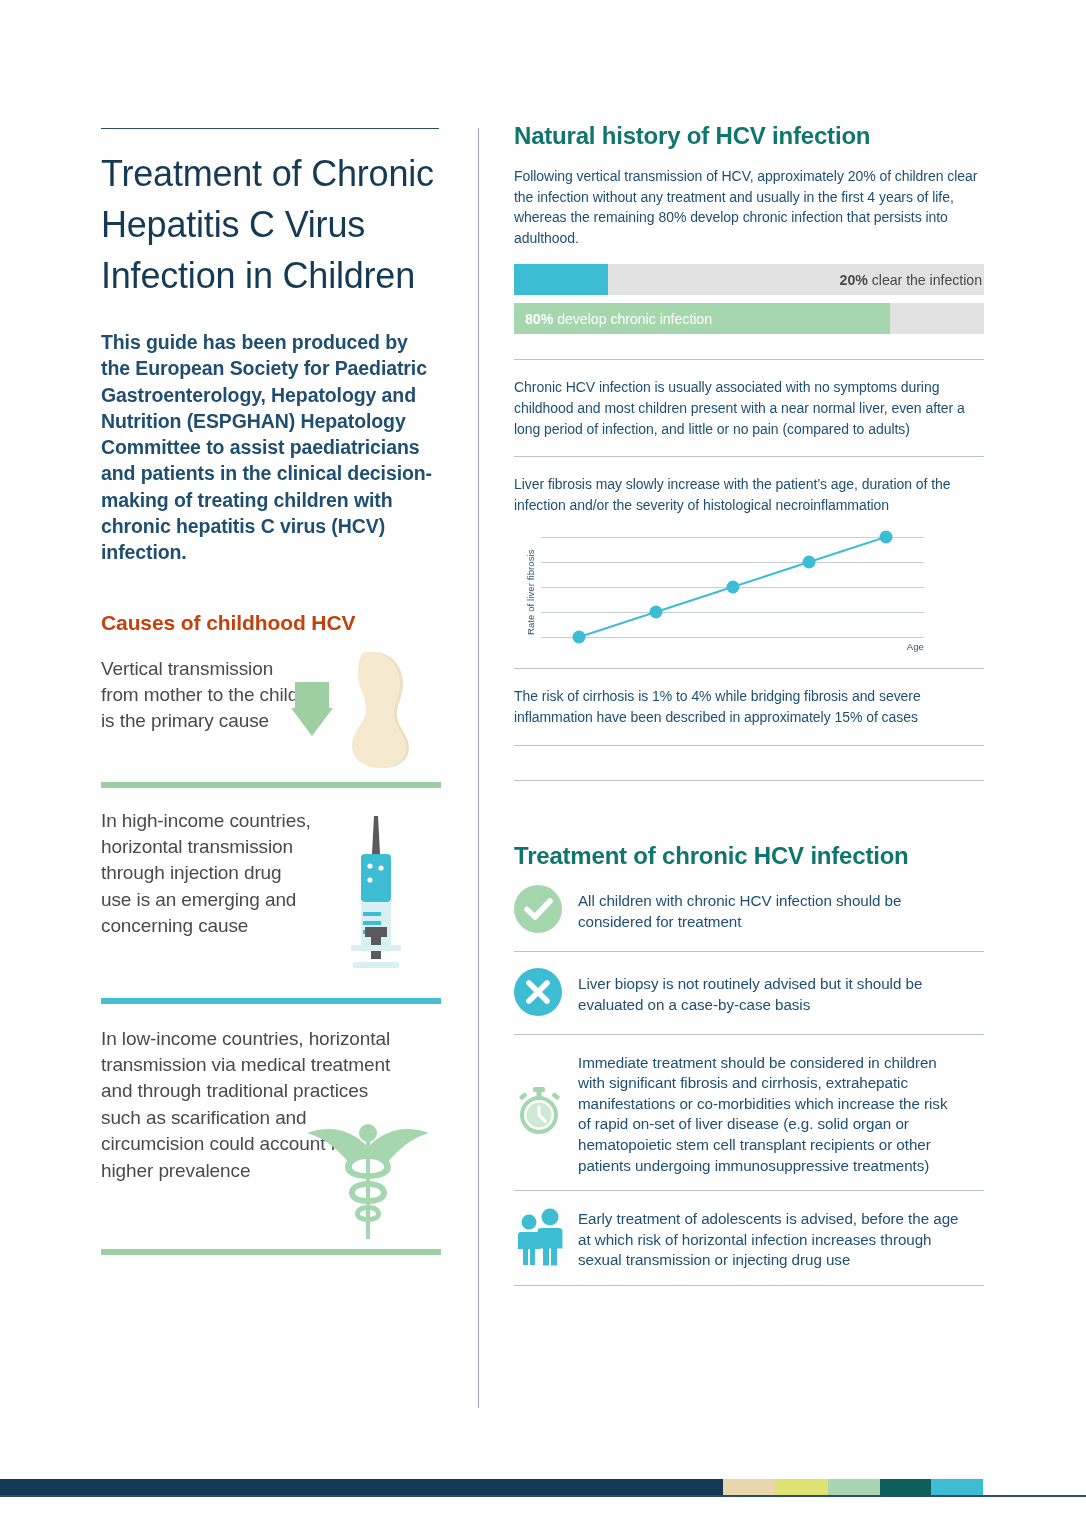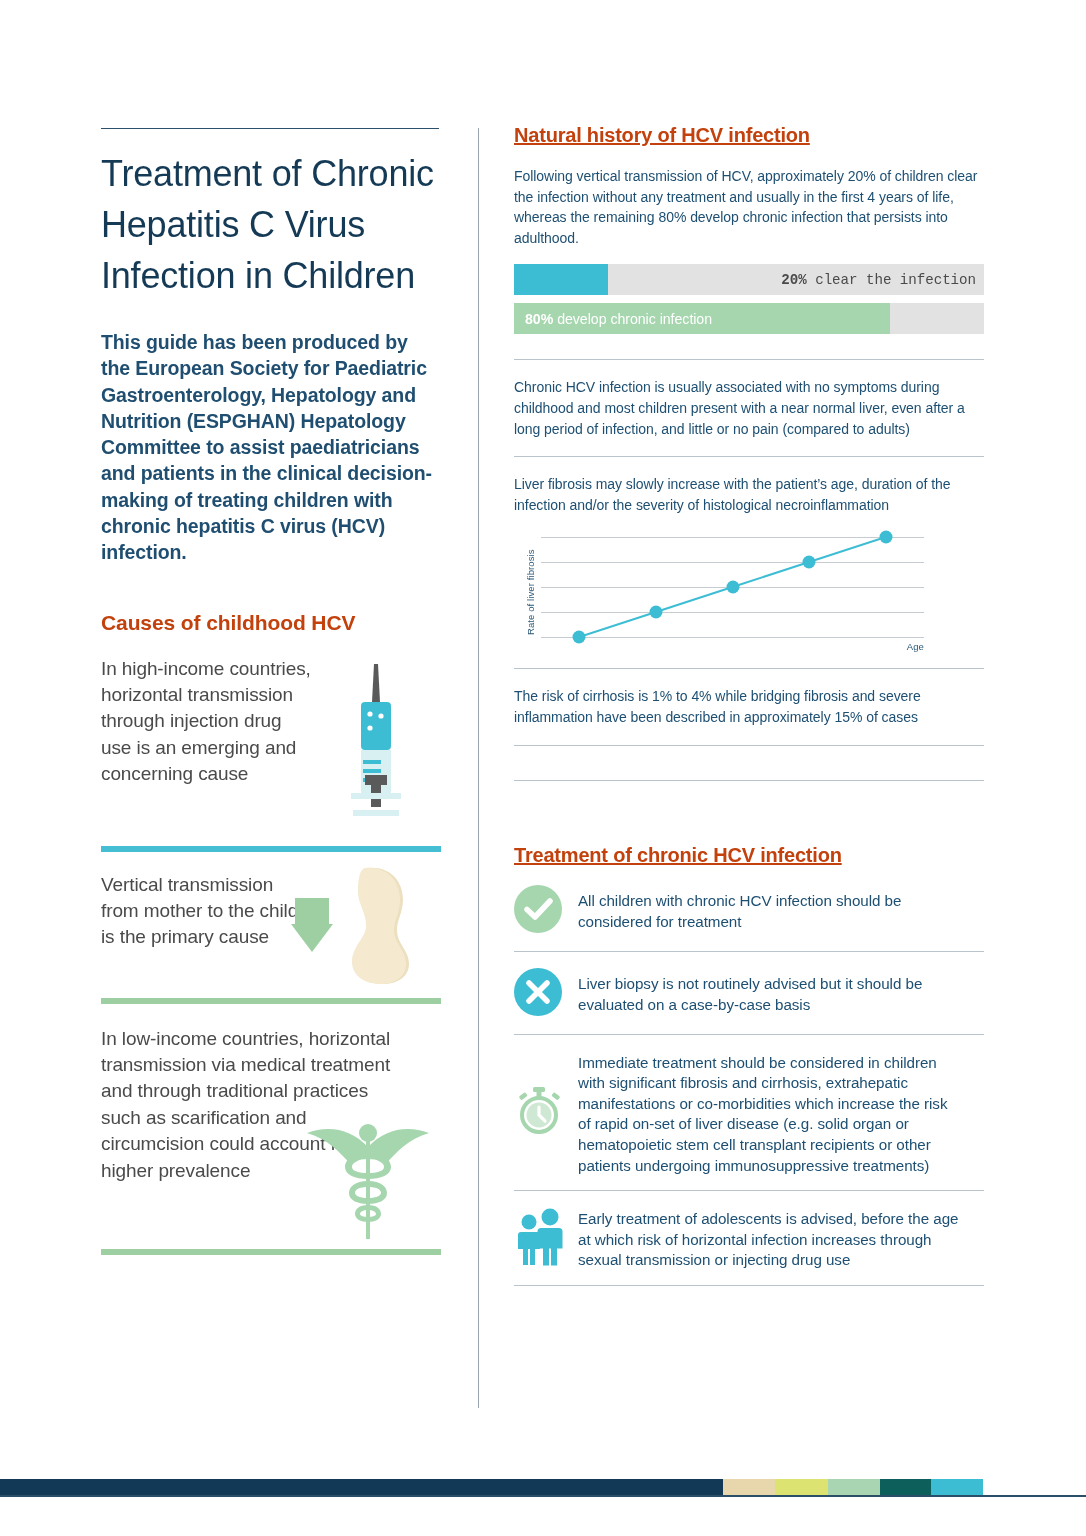--- a/index.html
+++ b/index.html
@@ -47,23 +47,22 @@
 
   
   .v-divider {
     position: absolute; left: 478px; top: 128px; width: 1px; height: 1280px;
     background: #9aa7b2;
   }
 
   
   .right-col { position: absolute; left: 514px; top: 122px; width: 470px; }
   .sec-head-right {
-    font-size: 20px; line-height: 27px; color: #c2410c; font-weight: 700;
+    font-size: 24px; line-height: 27px; color: #0f766e; font-weight: 700;
     letter-spacing: -0.2px;
-    text-decoration: underline;
   }
   .body-p {
     font-size: 14px; line-height: 20.6px; color: #1d4f72; letter-spacing: -0.05px;
   }
   .gap-12 { height: 13px; }
   .gap-16 { height: 17px; }
 
   .hrule { height: 1px; background: #b9c4cd; width: 470px; }
 
   
@@ -72,21 +71,21 @@
     position: relative; width: 470px; height: 31px; background: #e2e2e2;
     margin-bottom: 8px; display: flex; align-items: center;
   }
   .bar-fill { position: absolute; left: 0; top: 0; height: 100%; }
   .bar-fill.teal { background: #3cbdd4; }
   .bar-fill.green { background: #a5d6ae; }
   .bar-label {
     position: relative; z-index: 2; font-size: 14.2px; letter-spacing: -0.05px;
     white-space: nowrap;
   }
-  .bar-label.right { margin-left: auto; padding-right: 8px; color: #4a4a4a; font-family: Liberation Mono, monospace; }
+  .bar-label.right { margin-left: auto; padding-right: 2px; color: #4a4a4a; }
   .bar-label.left  { padding-left: 11px; color: #ffffff; }
   .bar-label b { font-weight: 700; }
 
   
   .chart-box { position: relative; width: 470px; height: 118px; margin-top: 22px; }
   .ylab {
     position: absolute; left: 0px; top: 0px; height: 100px; width: 14px;
     font-size: 9.5px; color: #2a5878; letter-spacing: 0.1px;
   }
   .ylab span {
@@ -124,65 +123,65 @@
 
   <div class="left-col">
 
     <div class="title-rule"></div>
 
     <div class="main-title">Treatment of Chronic Hepatitis C Virus Infection in Children</div>
 
     <div class="intro">This guide has been produced by the European Society for Paediatric Gastroenterology, Hepatology and Nutrition (ESPGHAN) Hepatology Committee to assist paediatricians and patients in the clinical decision-making of treating children with chronic hepatitis C virus (HCV) infection.</div>
 
     <div class="sec-head-left">Causes of childhood HCV</div>
-
-    <div class="cause-block">
-      <div class="cause-inner" style="min-height:182px;">
-        <div class="cause-text">In high-income countries, horizontal transmission through injection drug use is an emerging and concerning cause</div>
-        <div class="cause-art" style="right:30px;">
-          <svg width="72" height="172" viewBox="0 0 72 172">
-
-            <path d="M35 2 L39 2 L41 40 L33 40 Z" fill="#5a5a5a"></path>
-
-            <rect x="22" y="40" width="30" height="48" rx="4" fill="#3cbdd4"></rect>
-            <circle cx="31" cy="52" r="2.6" fill="#ffffff"></circle>
-            <circle cx="42" cy="54" r="2.6" fill="#ffffff"></circle>
-            <circle cx="31" cy="66" r="2.6" fill="#ffffff"></circle>
-
-            <rect x="22" y="88" width="30" height="48" fill="#d9f0f3"></rect>
-            <rect x="24" y="98" width="18" height="4" fill="#3cbdd4"></rect>
-            <rect x="24" y="107" width="18" height="4" fill="#3cbdd4"></rect>
-            <rect x="24" y="116" width="18" height="4" fill="#3cbdd4"></rect>
-
-            <rect x="26" y="113" width="22" height="10" fill="#5a5a5a"></rect>
-            <rect x="32" y="113" width="10" height="32" fill="#5a5a5a"></rect>
-
-            <rect x="12" y="131" width="50" height="6" fill="#d9f0f3"></rect>
-            <rect x="14" y="148" width="46" height="6" fill="#d9f0f3"></rect>
-          </svg>
-        </div>
-      </div>
-      <div class="cause-rule rule-teal"></div>
-    </div>
 
     <div class="cause-block">
       <div class="cause-inner">
         <div class="cause-text">Vertical transmission from mother to the child is the primary cause</div>
         <div class="cause-art">
           <svg width="150" height="122" viewBox="0 0 150 122">
             <path d="M77 4 C98 2 112 16 112 36 C112 48 106 56 106 66 C106 80 118 86 118 100 C118 113 106 120 92 120 C76 120 64 111 64 98 C64 82 78 74 78 62 C78 48 70 40 70 28 C70 14 72 5 77 4 Z" fill="#ece0c0"></path>
             <path d="M74 4 C95 2 109 16 109 36 C109 48 103 56 103 66 C103 80 115 86 115 100 C115 113 103 120 89 120 C73 120 61 111 61 98 C61 82 75 74 75 62 C75 48 67 40 67 28 C67 14 69 5 74 4 Z" fill="#f5ead0"></path>
             <g>
               <rect x="4" y="34" width="34" height="26" fill="#9ecfa2"></rect>
               <path d="M0 60 L42 60 L21 88 Z" fill="#9ecfa2"></path>
             </g>
           </svg>
         </div>
       </div>
       <div class="cause-rule rule-green"></div>
+    </div>
+
+    <div class="cause-block">
+      <div class="cause-inner" style="min-height:182px;">
+        <div class="cause-text">In high-income countries, horizontal transmission through injection drug use is an emerging and concerning cause</div>
+        <div class="cause-art" style="right:30px;">
+          <svg width="72" height="172" viewBox="0 0 72 172">
+
+            <path d="M35 2 L39 2 L41 40 L33 40 Z" fill="#5a5a5a"></path>
+
+            <rect x="22" y="40" width="30" height="48" rx="4" fill="#3cbdd4"></rect>
+            <circle cx="31" cy="52" r="2.6" fill="#ffffff"></circle>
+            <circle cx="42" cy="54" r="2.6" fill="#ffffff"></circle>
+            <circle cx="31" cy="66" r="2.6" fill="#ffffff"></circle>
+
+            <rect x="22" y="88" width="30" height="48" fill="#d9f0f3"></rect>
+            <rect x="24" y="98" width="18" height="4" fill="#3cbdd4"></rect>
+            <rect x="24" y="107" width="18" height="4" fill="#3cbdd4"></rect>
+            <rect x="24" y="116" width="18" height="4" fill="#3cbdd4"></rect>
+
+            <rect x="26" y="113" width="22" height="10" fill="#5a5a5a"></rect>
+            <rect x="32" y="113" width="10" height="32" fill="#5a5a5a"></rect>
+
+            <rect x="12" y="131" width="50" height="6" fill="#d9f0f3"></rect>
+            <rect x="14" y="148" width="46" height="6" fill="#d9f0f3"></rect>
+          </svg>
+        </div>
+      </div>
+      <div class="cause-rule rule-teal"></div>
     </div>
 
     <div class="cause-block" style="margin-top:22px;">
       <div class="cause-inner" style="min-height:215px;">
         <div class="cause-text" style="width:300px;">In low-income countries, horizontal transmission via medical treatment and through traditional practices such as scarification and circumcision could account for higher prevalence</div>
         <div class="cause-art" style="right:10px;bottom:-4px;">
           <svg width="126" height="132" viewBox="0 0 126 132">
             <g fill="#a5d6ae">
 
               <path d="M63 38 C46 20 24 16 2 24 C22 30 34 42 46 56 C52 52 58 48 63 46 Z"></path>

